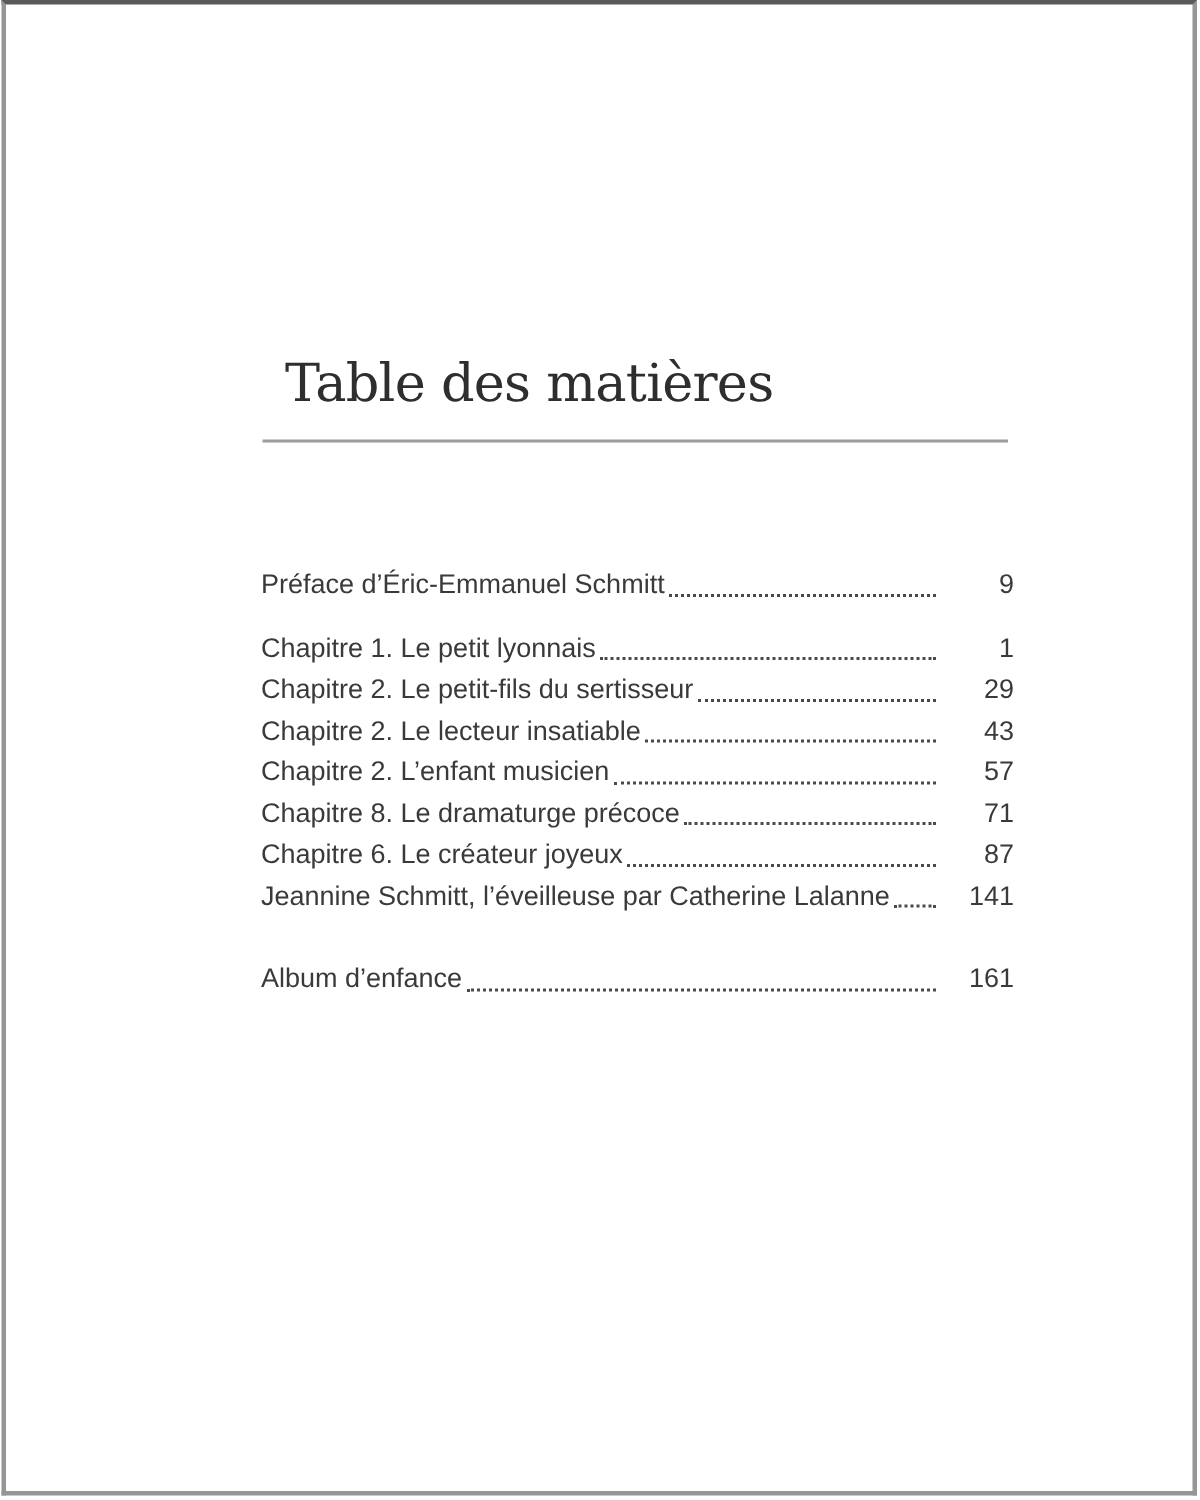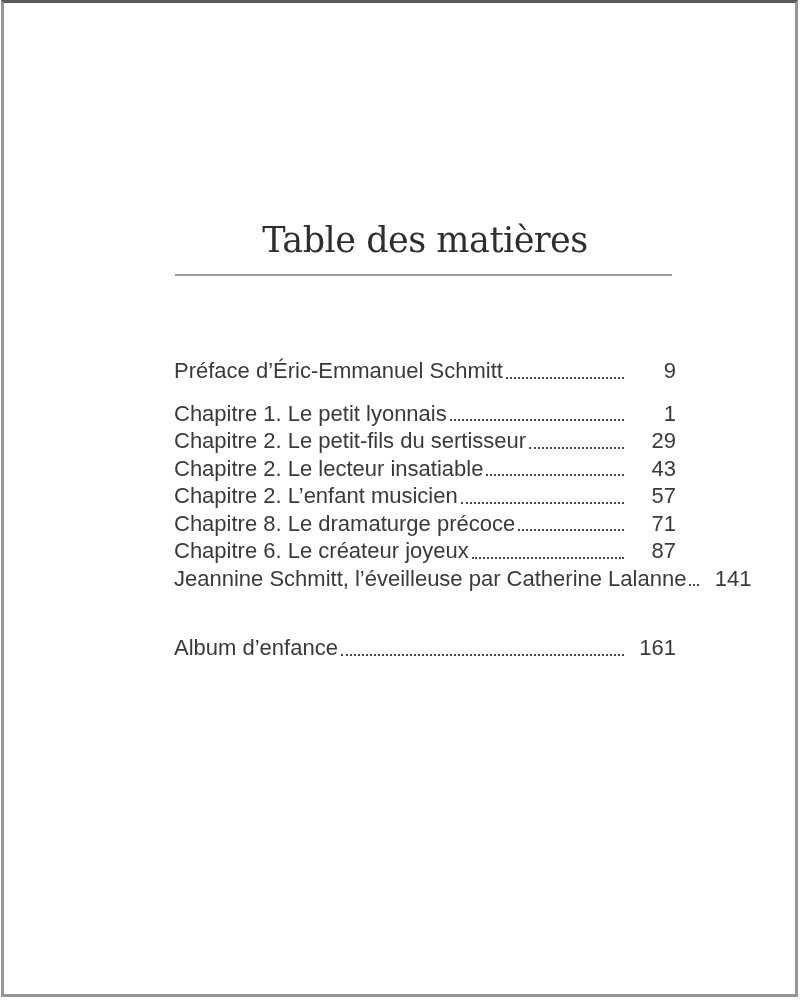--- a/index.html
+++ b/index.html
@@ -28,48 +28,47 @@
     border-top-color: var(--page-border-top, #5a5a5a);
     box-sizing: border-box;
   }
   .content {
     position: absolute;
     left: 170px;
     top: 0;
     width: 502px;
   }
   .doc-title {
-    margin: 0;
+    margin: 16px;
     padding-top: 216px;
     font-family: "DejaVu Serif", "Liberation Serif", serif;
     font-weight: 400;
     font-size: 35px;
     line-height: 42px;
     letter-spacing: -0.5px;
-    text-align: center;
     color: var(--title-color, #2e2e2e);
   }
   .title-rule {
     border: none;
     border-top: 2px solid var(--rule-color, #9c9c9c);
     margin: 13px 4px 0 1px;
   }
   .toc {
     margin-top: 81px;
     color: var(--text-color, #3a3a3a);
-    font-size: 22px;
+    font-size: 18px;
     line-height: 27.5px;
   }
   .toc-row {
     display: flex;
     align-items: stretch;
   }
   .toc-row.gap-after-preface { margin-top: 15px; }
   .toc-row.gap-before-jeannine { margin-top: 0; }
-  .toc-row.gap-before-album { margin-top: 42px; }
+  .toc-row.gap-before-album { margin-top: 28px; }
   .toc-label {
     white-space: nowrap;
     flex-shrink: 0;
   }
   .toc-leader {
     flex: 1 1 auto;
     align-self: flex-end;
     border-bottom: 2.5px dotted var(--dots-color, #4a4a4a);
     margin: 0 0 6px 3px;
     min-width: 10px;

